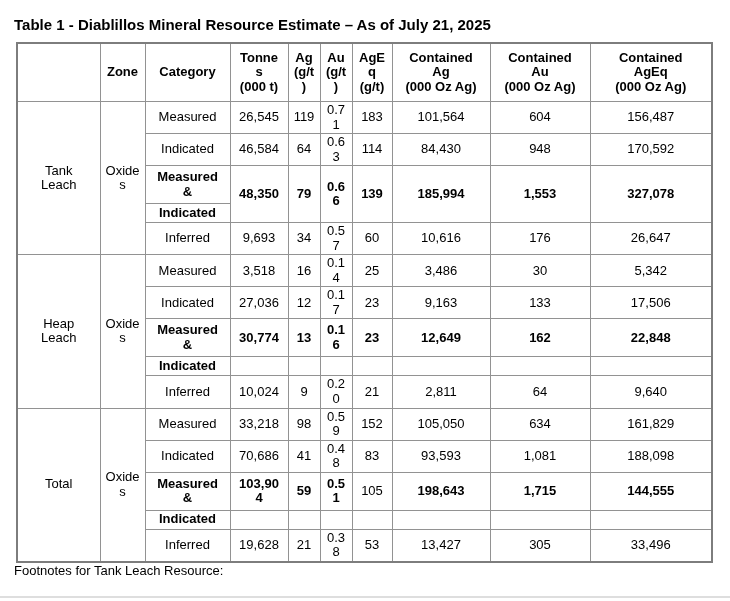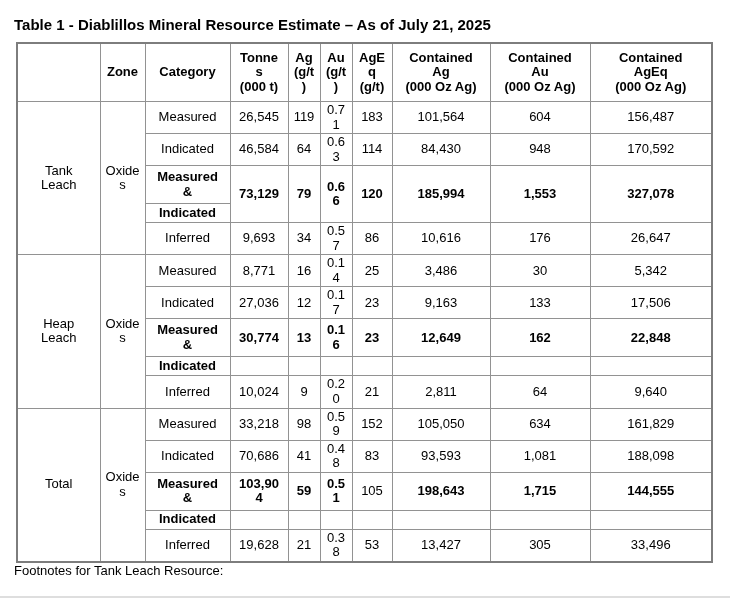--- a/index.html
+++ b/index.html
@@ -107,51 +107,51 @@
       <td>0.6
 3</td>
       <td>114</td>
       <td>84,430</td>
       <td>948</td>
       <td>170,592</td>
     </tr>
     <tr class="rm bold">
       <td>Measured
 &amp;</td>
-      <td rowspan="2">73,129</td>
+      <td rowspan="2">48,350</td>
       <td rowspan="2">79</td>
       <td rowspan="2">0.6
 6</td>
-      <td rowspan="2">120</td>
+      <td rowspan="2">139</td>
       <td rowspan="2">185,994</td>
       <td rowspan="2">1,553</td>
       <td rowspan="2">327,078</td>
     </tr>
     <tr class="ri bold">
       <td>Indicated</td>
     </tr>
     <tr class="r">
       <td>Inferred</td>
       <td>9,693</td>
       <td>34</td>
       <td>0.5
 7</td>
-      <td>86</td>
+      <td>60</td>
       <td>10,616</td>
       <td>176</td>
       <td>26,647</td>
     </tr>
 
     <tr class="r">
       <td rowspan="5">Heap
 Leach</td>
       <td rowspan="5" class="zcell">Oxide
 s</td>
       <td>Measured</td>
-      <td>8,771</td>
+      <td>3,518</td>
       <td>16</td>
       <td>0.1
 4</td>
       <td>25</td>
       <td>3,486</td>
       <td>30</td>
       <td>5,342</td>
     </tr>
     <tr class="r">
       <td>Indicated</td>

